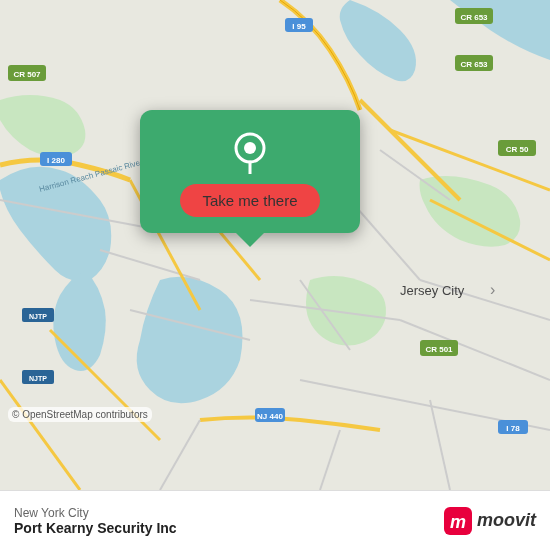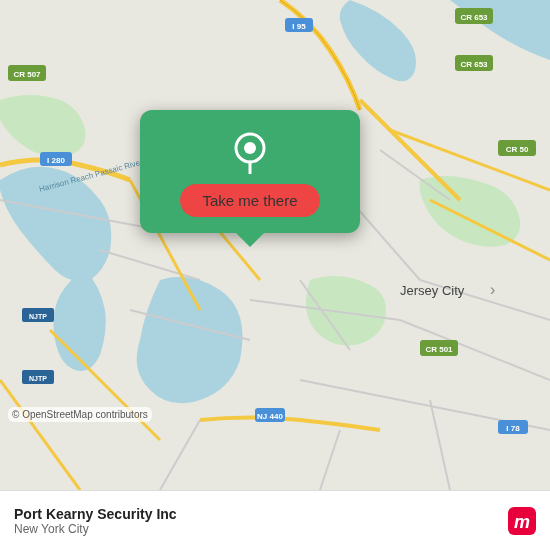--- a/index.html
+++ b/index.html
@@ -235,23 +235,24 @@
   </div>
 
   
   <div id="osm-attribution">
     <span>© OpenStreetMap contributors</span>
   </div>
 </div>
 
 <div id="bottom-bar">
   <div id="location-info">
+    <span id="location-city">New York City</span>
     <span id="location-name">Port Kearny Security Inc</span>
-    <span id="location-city">New York City</span>
   </div>
   <div id="moovit-logo">
 
     <svg class="moovit-m" viewBox="0 0 28 28" xmlns="http://www.w3.org/2000/svg">
       <rect width="28" height="28" rx="6" fill="#e8003d"></rect>
       <text x="14" y="21" text-anchor="middle" font-size="18" fill="white" font-weight="bold" font-style="italic">m</text>
     </svg>
+    <span id="moovit-text">moovit</span>
   </div>
 </div>
 
 </body></html>

